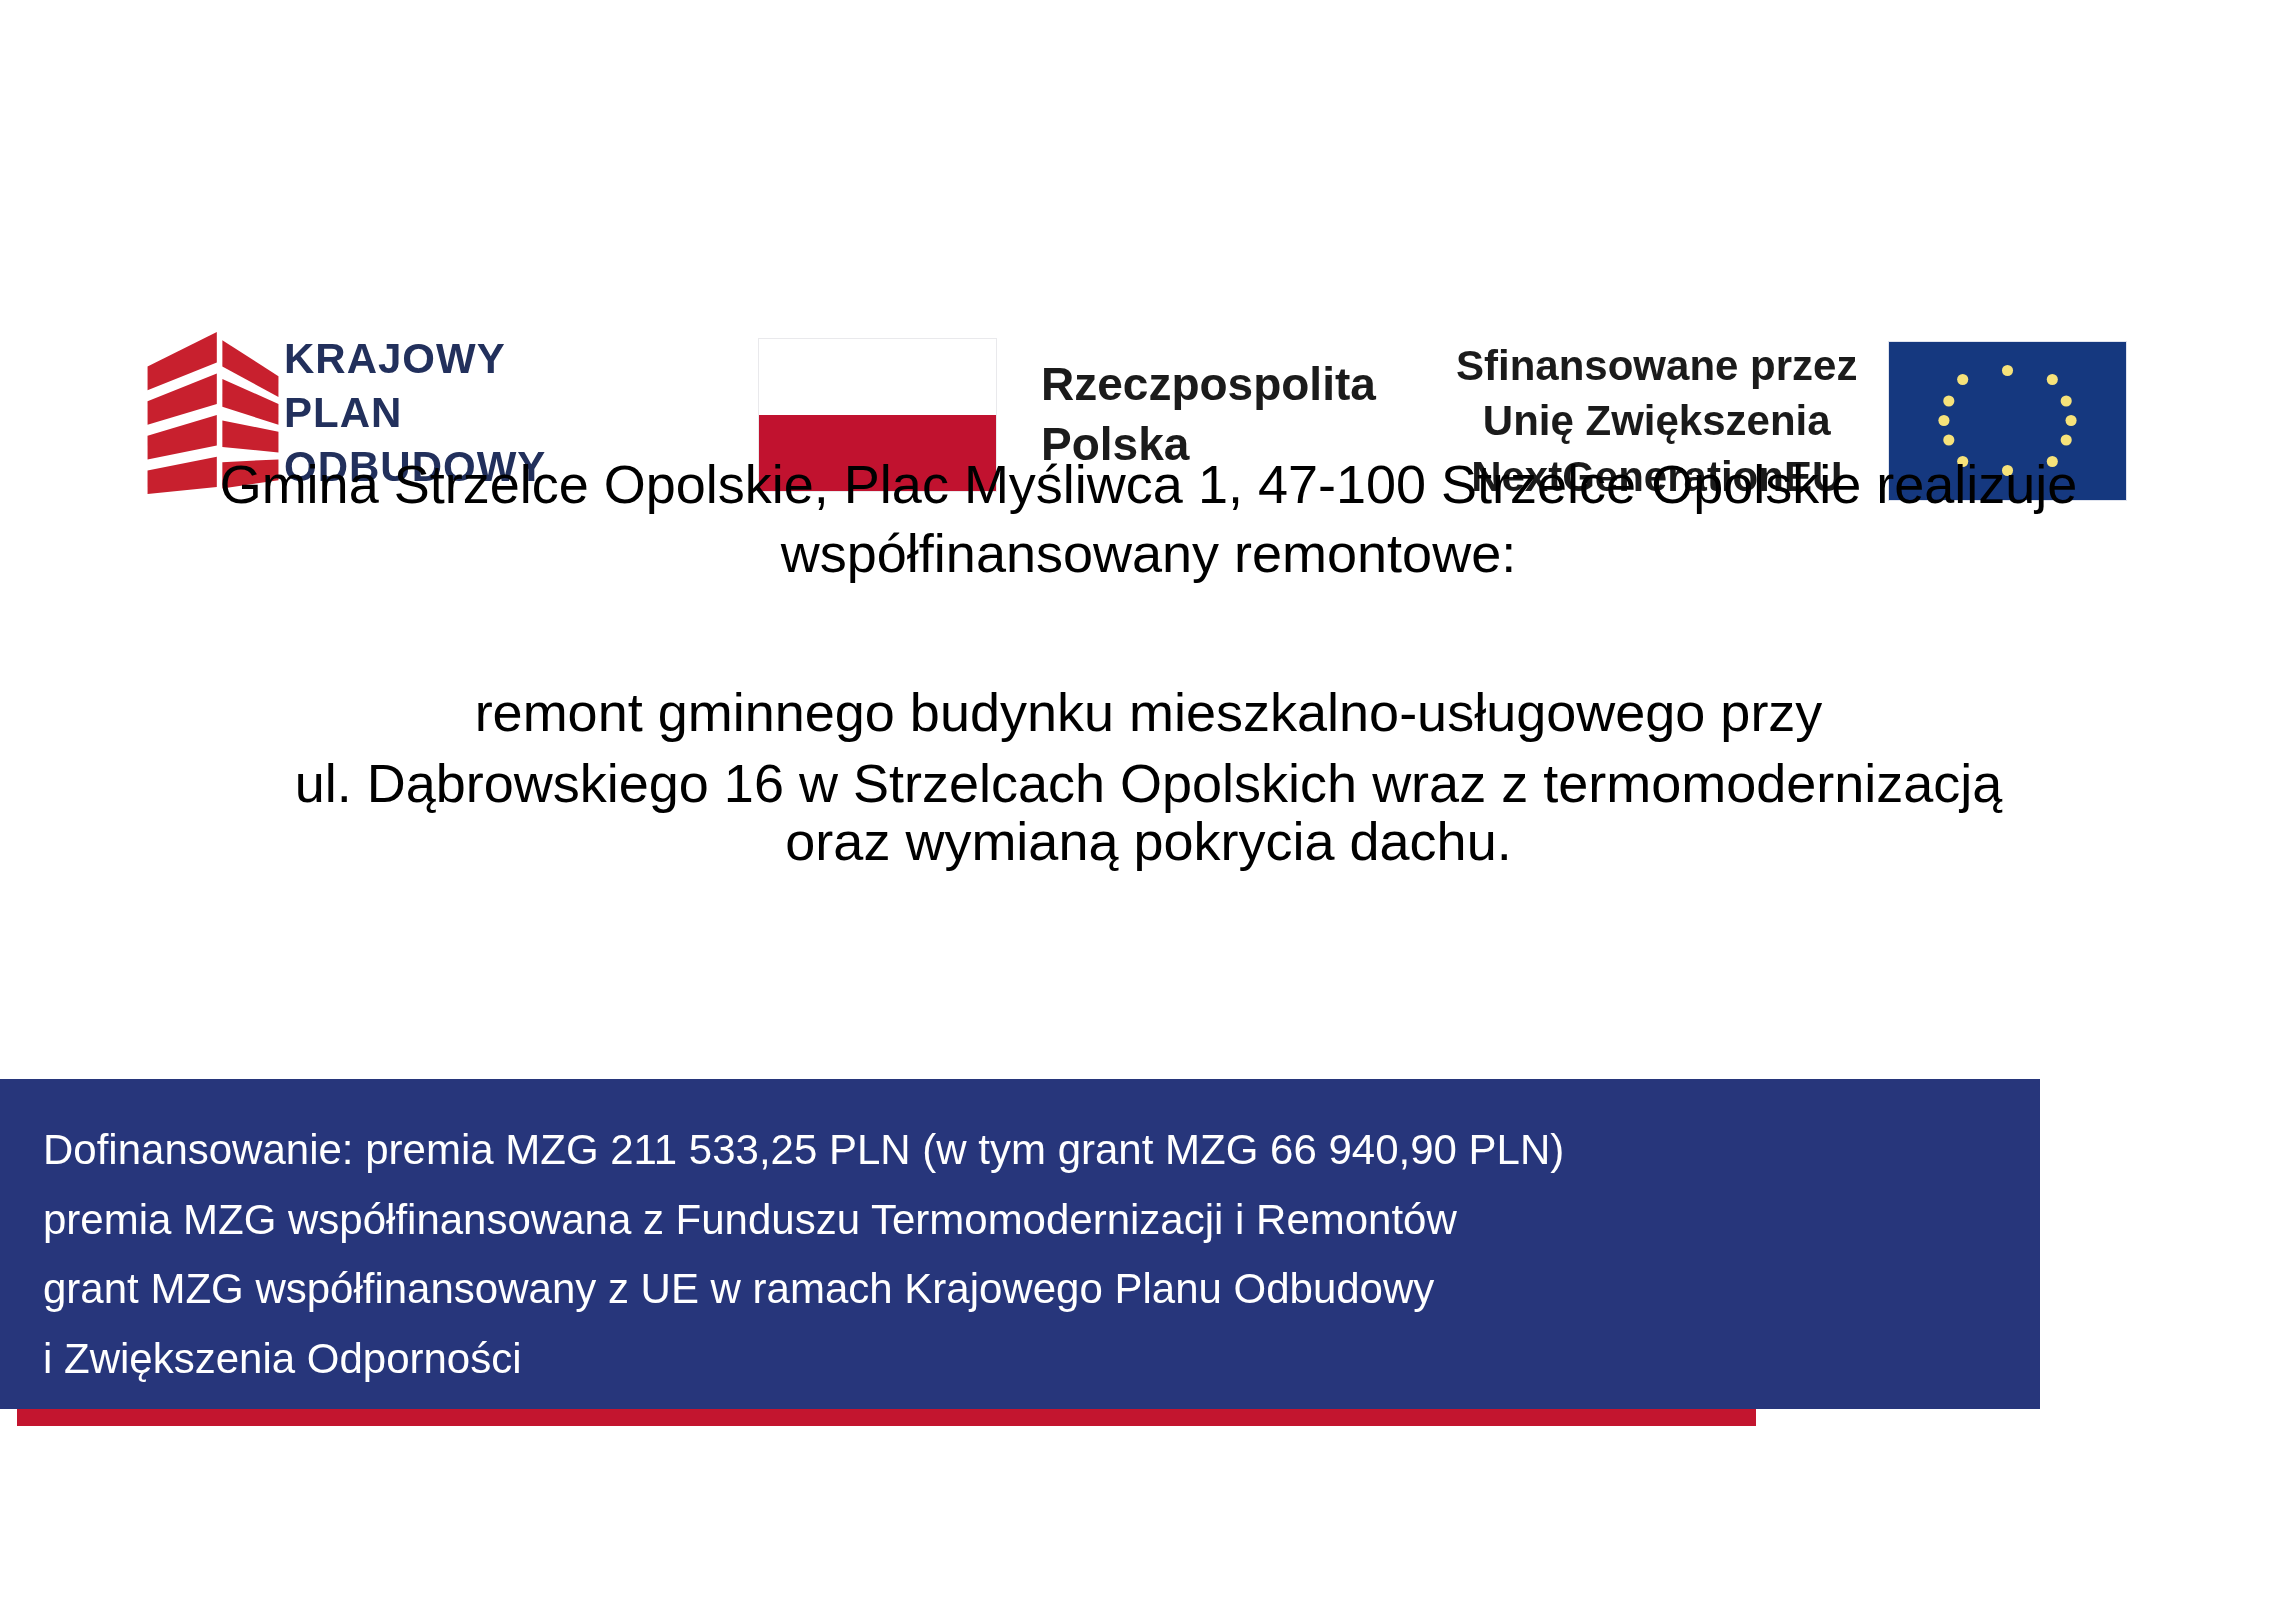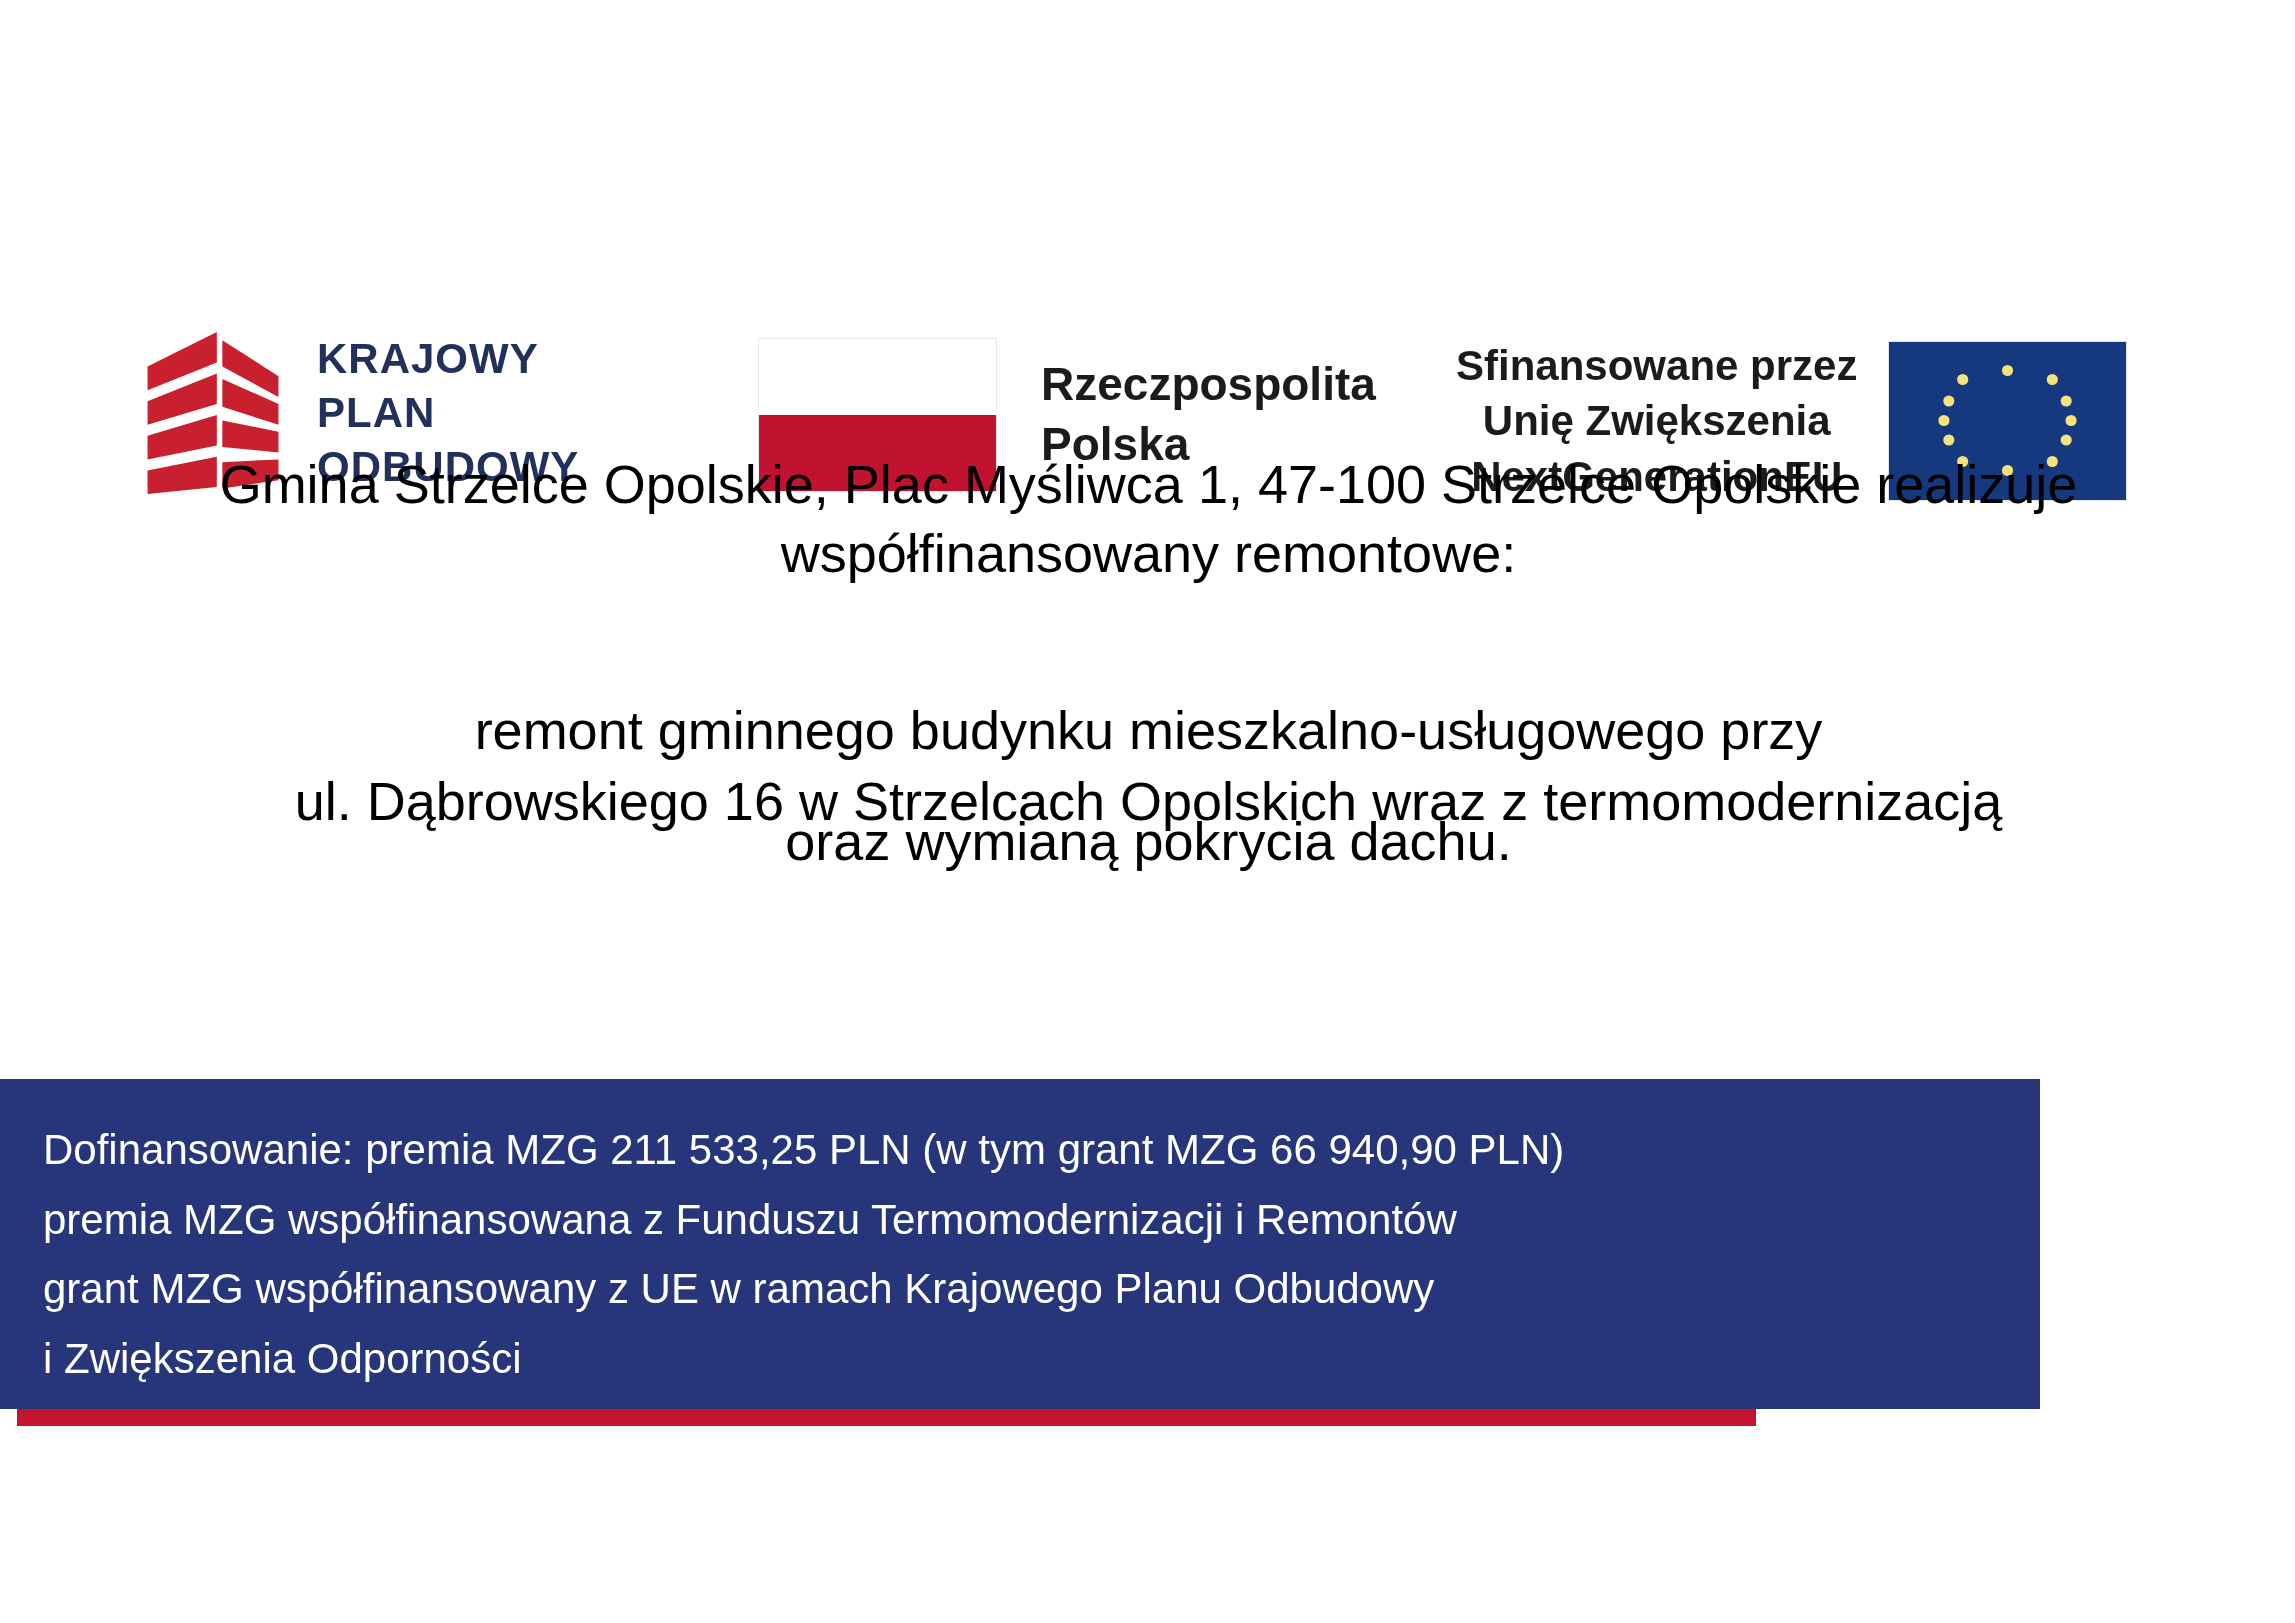--- a/index.html
+++ b/index.html
@@ -25,21 +25,20 @@
     height: 208px;
   }
 
   
   .kpo-logo {
     position: absolute;
     left: 142px;
     top: 170px;
     display: flex;
     align-items: center;
-    gap: 33px;
   }
   .kpo-mark {
     position: relative;
     width: 142px;
     height: 174px;
     flex: 0 0 auto;
   }
   .kpo-mark svg { display: block; }
   .kpo-words {
     font-family: "Liberation Sans", sans-serif;
@@ -115,21 +114,21 @@
     top: 450px;
     width: 2075px;
     text-align: center;
     font-size: 54px;
     line-height: 1.28;
     color: #000000;
   }
   .project-block {
     position: absolute;
     left: 111px;
-    top: 695px;
+    top: 677px;
     width: 2075px;
     text-align: center;
     font-size: 54px;
     line-height: 1.32;
     color: #000000;
   }
   .project-tail {
     position: absolute;
     left: 111px;
     top: 806px;

